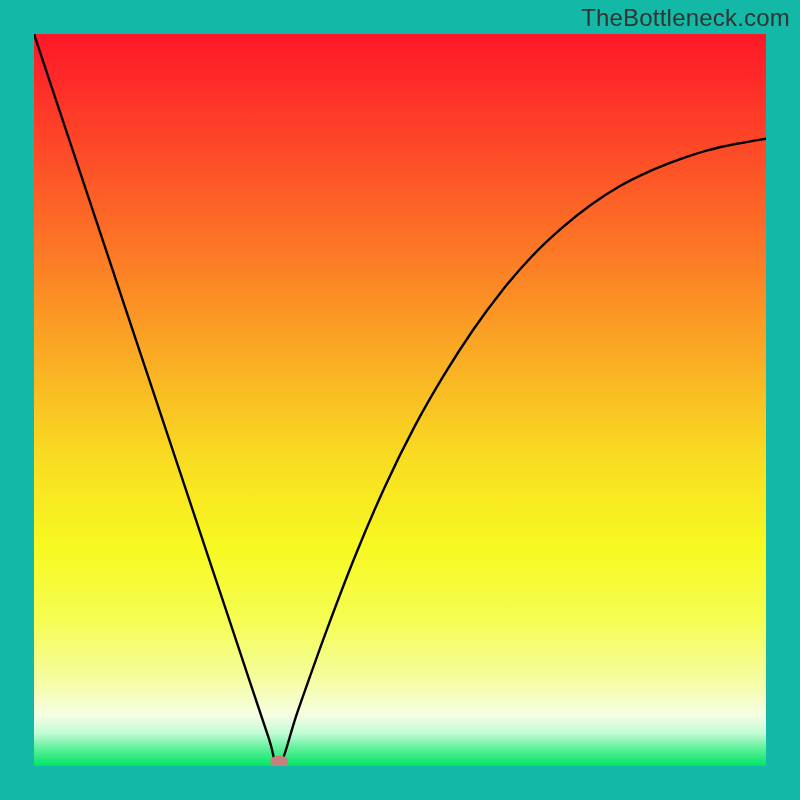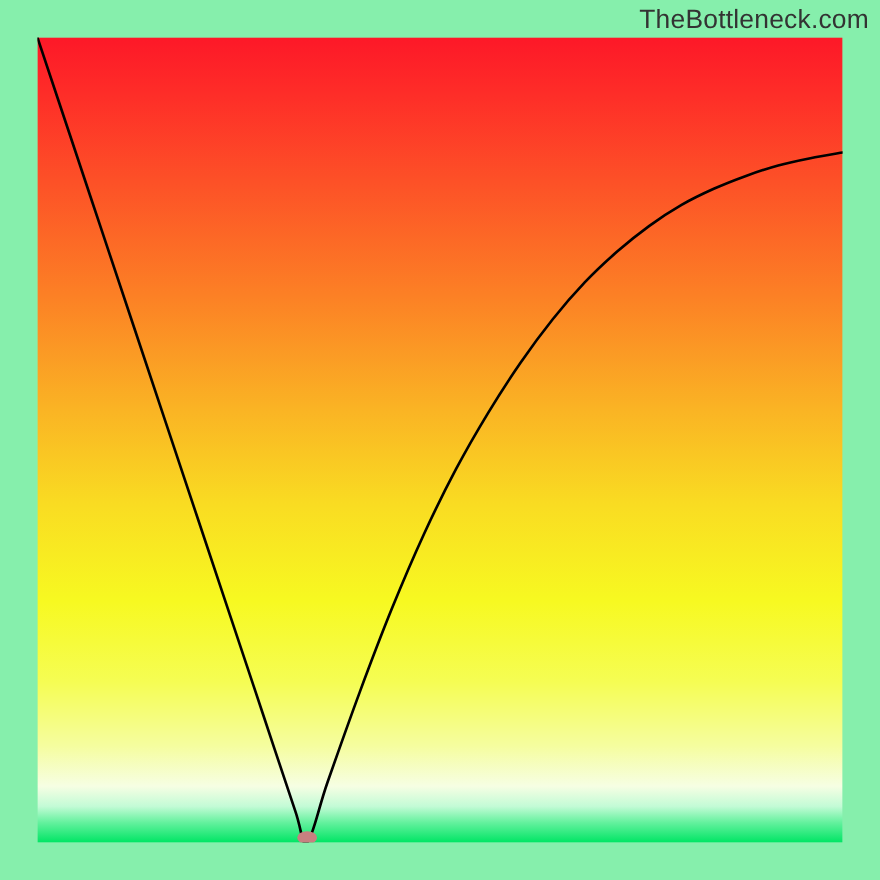--- a/index.html
+++ b/index.html
@@ -8,21 +8,21 @@
     width: 800px;
     height: 800px;
     background: #000;
     font-family: Arial, Helvetica, sans-serif;
     overflow: hidden;
   }
   .frame {
     position: relative;
     width: 800px;
     height: 800px;
-    background: #86efac;
+    background: #14b8a6;
   }
   .watermark {
     position: absolute;
     top: 4px;
     right: 10px;
     color: #333333;
     font-size: 24px;
     font-weight: 500;
     letter-spacing: 0.2px;
     z-index: 5;

